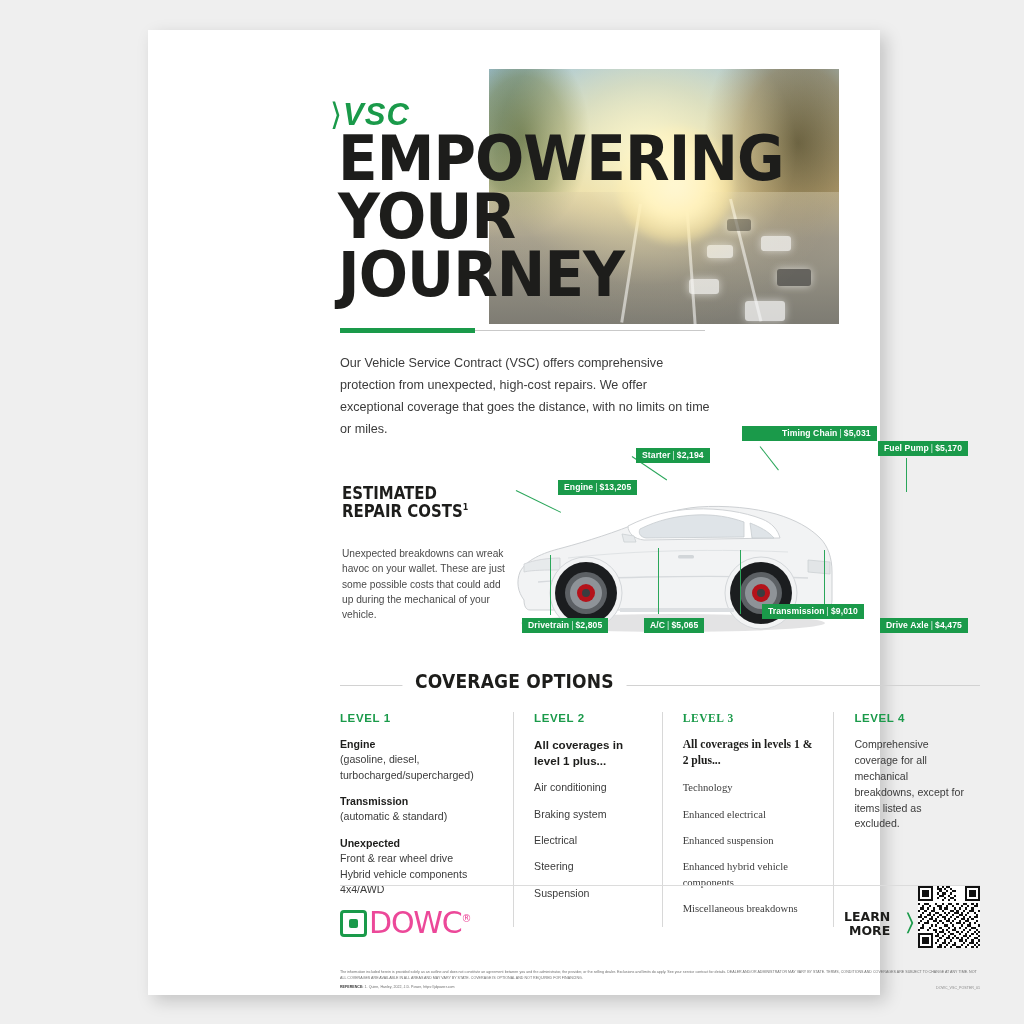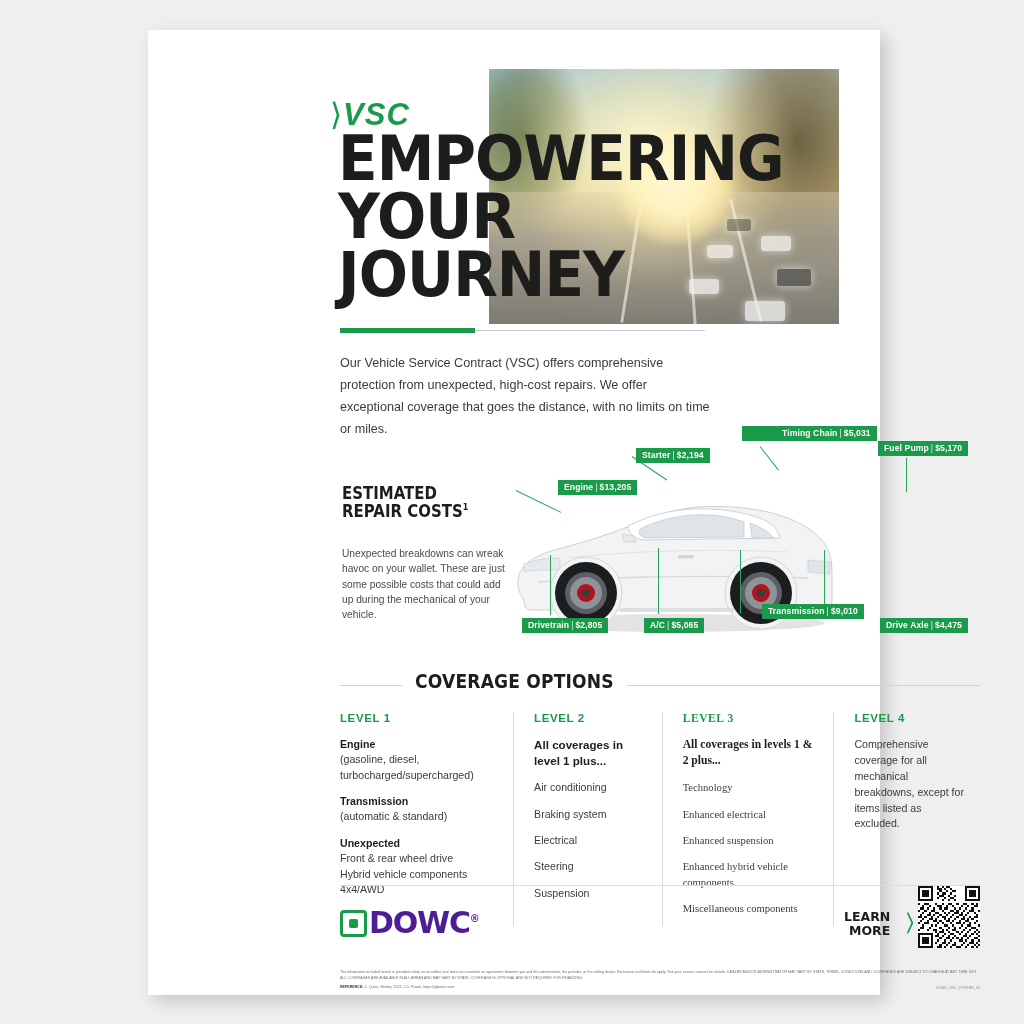--- a/index.html
+++ b/index.html
@@ -166,22 +166,22 @@
   .logo-wrap { position: absolute; left: 192px; top: 878px; display: flex; align-items: center; }
   .logo-mark {
     width: 27px; height: 27px; border: 3px solid #1a9a4a; border-radius: 4px;
     position: relative; margin-right: 2px;
   }
   .logo-mark::after {
     content: ""; position: absolute; left: 6px; top: 6px; width: 9px; height: 9px;
     background: #1a9a4a; border-radius: 2px;
   }
   .logo-text {
-    font-family: "DejaVu Sans", sans-serif; font-weight: 700; font-size: 30px;
-    color: #4c1d95; letter-spacing: -1.2px; line-height: 1;
+    font-family: "DejaVu Sans", sans-serif; font-weight: 400; font-size: 30px;
+    color: #ec4899; letter-spacing: -1.2px; line-height: 1;
   }
   .logo-text sup { font-size: 10px; vertical-align: super; }
   .learn {
     position: absolute; left: 696px; top: 880px; text-align: right;
     font-family: "DejaVu Sans", sans-serif;
     font-weight: 700; font-size: 12.5px; line-height: 1.15; color: #1d1d1b;
     text-transform: uppercase;
   }
   .chev {
     position: absolute; left: 758px; top: 880px;
@@ -354,21 +354,21 @@
         <div class="plain-item">Suspension</div>
       </div>
 
       <div class="level-col">
         <div class="level-head">LEVEL 3</div>
         <div class="lead-line">All coverages in levels 1 &amp; 2 plus...</div>
         <div class="plain-item">Technology</div>
         <div class="plain-item">Enhanced electrical</div>
         <div class="plain-item">Enhanced suspension</div>
         <div class="plain-item">Enhanced hybrid vehicle components</div>
-        <div class="plain-item">Miscellaneous components</div>
+        <div class="plain-item">Miscellaneous breakdowns</div>
       </div>
 
       <div class="level-col">
         <div class="level-head">LEVEL 4</div>
         <div class="para">Comprehensive coverage for all mechanical breakdowns, except for items listed as excluded.</div>
       </div>
 
     </div>
 
     <div class="foot-rule"></div>

